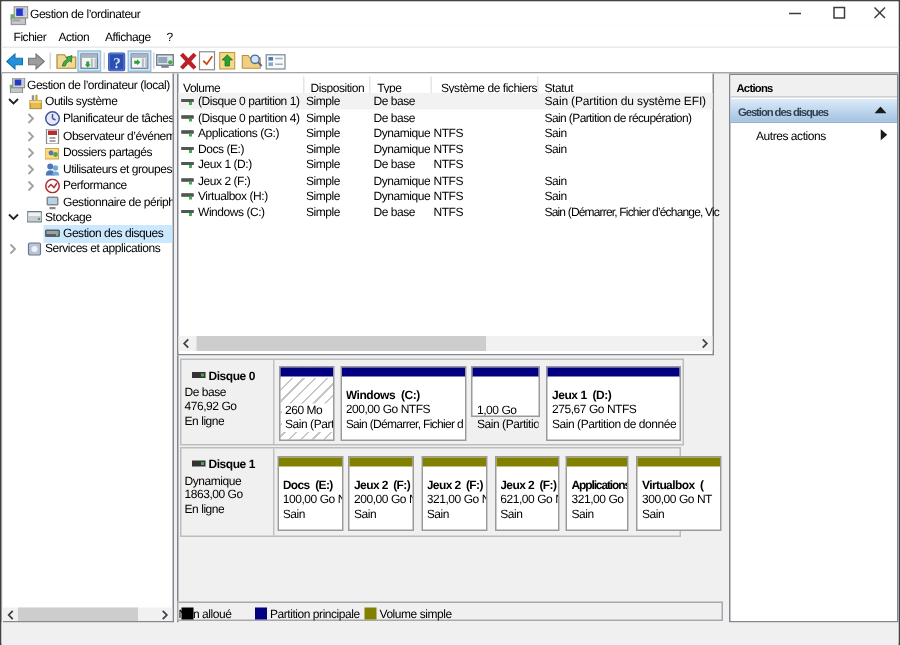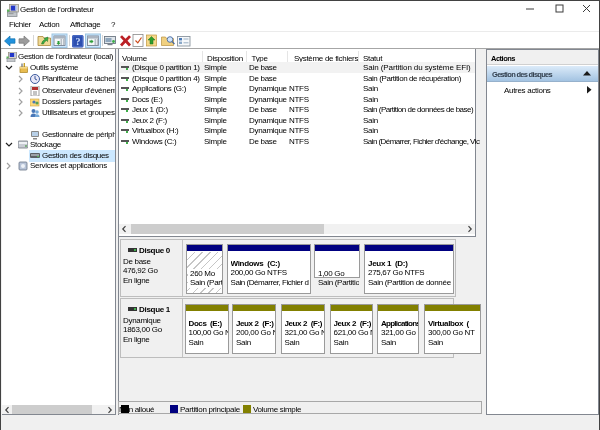--- a/index.html
+++ b/index.html
@@ -236,20 +236,34 @@
       <span class="ticon" style="left:28px;">
           <svg width="10" height="10">
             <circle cx="3.5" cy="3" r="2" fill="#4a78b8"></circle>
             <path d="M0.5 9 Q0.5 5.5 3.5 5.5 Q6.5 5.5 6.5 9 Z" fill="#4a78b8"></path>
             <circle cx="7" cy="4" r="1.8" fill="#74a8d8"></circle>
             <path d="M4.8 9 Q4.8 6.3 7 6.3 Q9.5 6.3 9.5 9 Z" fill="#74a8d8"></path>
           </svg>
         </span>
       <span style="position:absolute;left:40px;">Utilisateurs et groupes l</span>
     </div>
+    <div class="trow" style="top:69px;">
+      <span class="chev" style="left:15px;top:2px;">
+          <svg width="8" height="8">
+            <polyline points="2,1 5,4 2,7" fill="none" stroke="#a0a0a0" stroke-width="1.2"></polyline>
+          </svg>
+        </span>
+      <span class="ticon" style="left:28px;">
+          <svg width="10" height="10">
+            <circle cx="5" cy="5" r="4.5" fill="#fff" stroke="#b03030" stroke-width="1"></circle>
+            <polyline points="2,6 4,4 6,6 8,3" fill="none" stroke="#b03030" stroke-width="1"></polyline>
+          </svg>
+        </span>
+      <span style="position:absolute;left:40px;">Performance</span>
+    </div>
     <div class="trow" style="top:80px;">
       <span class="ticon" style="left:28px;">
           <svg width="10" height="10">
             <rect x="1" y="1" width="8" height="6" rx="1" fill="#888"></rect>
             <rect x="2" y="2" width="6" height="4" fill="#b8d0e8"></rect>
             <rect x="3" y="8" width="4" height="1.5" fill="#888"></rect>
           </svg>
         </span>
       <span style="position:absolute;left:40px;">Gestionnaire de périphé</span>
     </div>
@@ -348,21 +362,20 @@
       <span class="lcell" style="left:130px;">Dynamique</span>
       <span class="lcell" style="left:170px;">NTFS</span>
       <span class="lcell" style="left:244px;">Sain</span>
     </div>
     <div class="lrow" style="left:0;top:55px;width:356px;">
       <span class="vol-ic"></span>
       <span class="lcell" style="left:13px;">Jeux 1 (D:)</span>
       <span class="lcell" style="left:85px;">Simple</span>
       <span class="lcell" style="left:130px;">De base</span>
       <span class="lcell" style="left:170px;">NTFS</span>
-      <span class="lcell" style="left:244px;letter-spacing:-0.5px;">Sain (Partition de données de base)</span>
     </div>
     <div class="lrow" style="left:0;top:65.5px;width:356px;">
       <span class="vol-ic"></span>
       <span class="lcell" style="left:13px;">Jeux 2 (F:)</span>
       <span class="lcell" style="left:85px;">Simple</span>
       <span class="lcell" style="left:130px;">Dynamique</span>
       <span class="lcell" style="left:170px;">NTFS</span>
       <span class="lcell" style="left:244px;">Sain</span>
     </div>
     <div class="lrow" style="left:0;top:76px;width:388px;">

